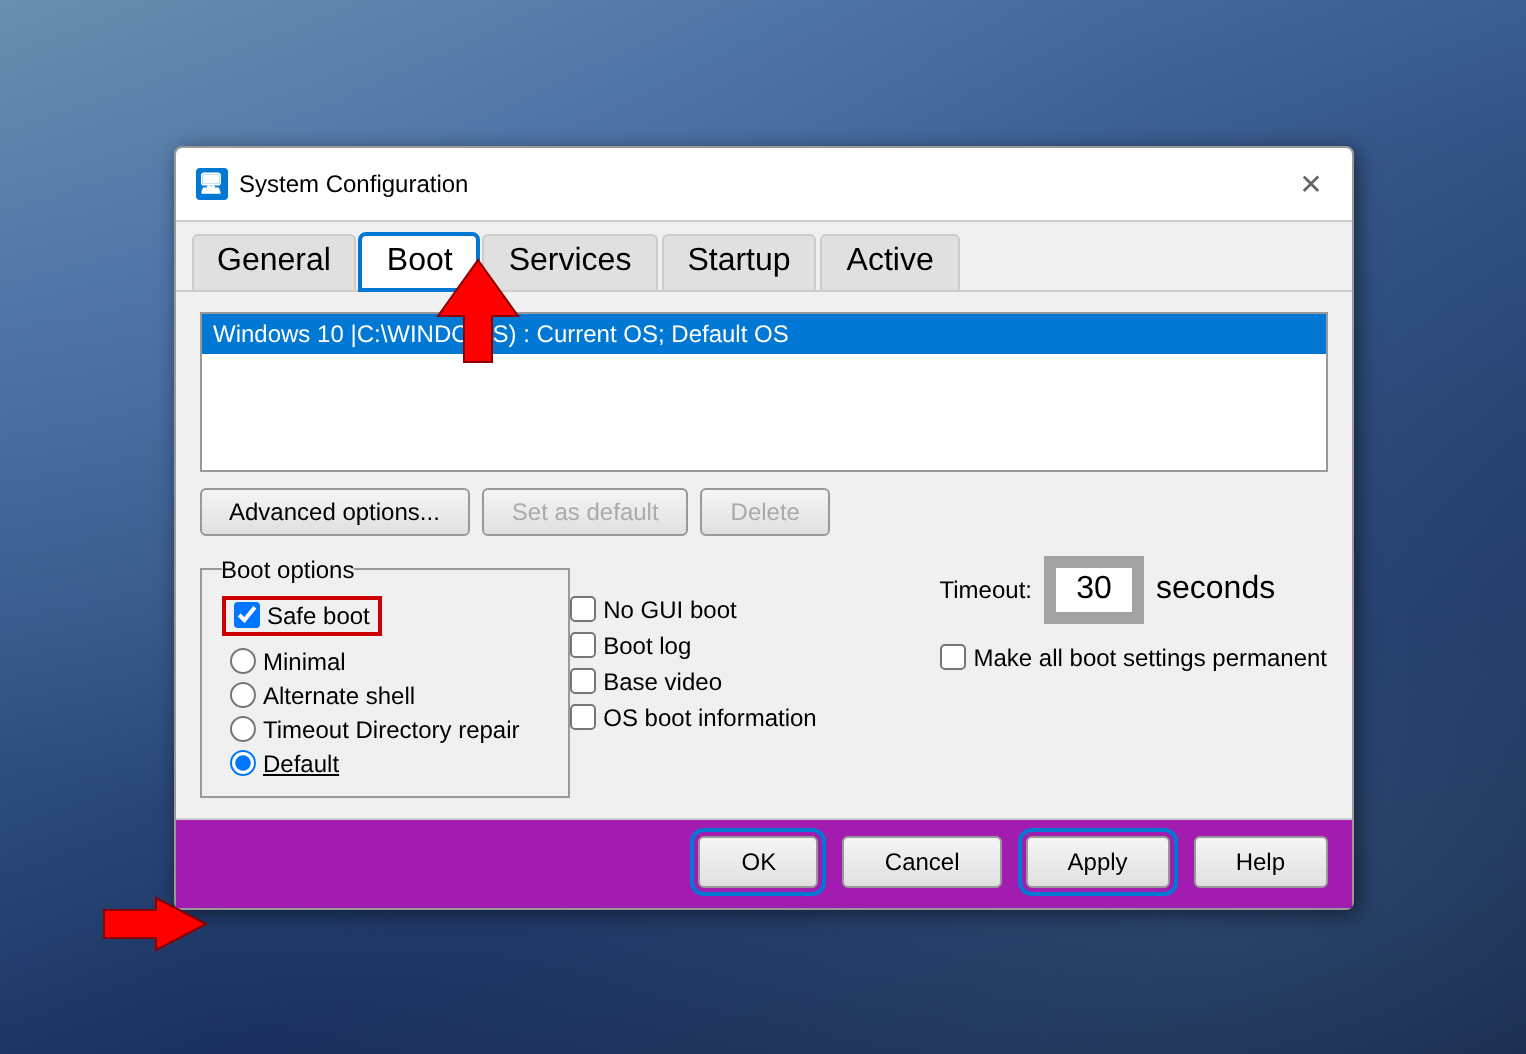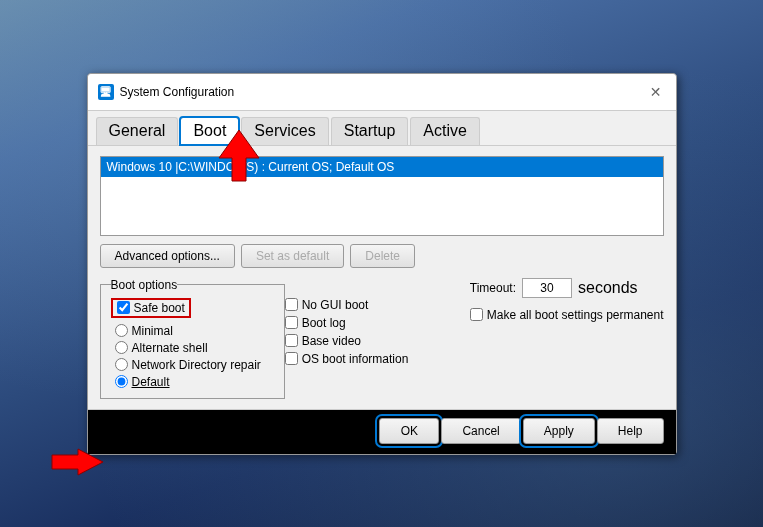--- a/index.html
+++ b/index.html
@@ -156,40 +156,40 @@
       display: flex;
       align-items: center;
       gap: 6px;
       margin-bottom: 10px;
     }
     .timeout-label {
       font-size: 12px;
     }
     .timeout-input {
       width: 50px;
-      border: 1px solid #a3a3a3;
+      border: 6px solid #a3a3a3;
       padding: 2px 4px;
-      font-size: 12px;
+      font-size: 16px;
       text-align: center;
     }
     .timeout-seconds {
       font-size: 16px;
     }
     .permanent-checkbox {
       display: flex;
       align-items: flex-start;
       gap: 4px;
       font-size: 12px;
     }
     .action-buttons {
       display: flex;
       justify-content: flex-end;
-      gap: 2px;
+      gap: 12px;
       padding: 8px 12px 10px;
-      background: #000000;
+      background: #a21caf;
       border-top: 1px solid #ccc;
     }
     .action-btn {
       padding: 5px 20px;
       border: 1px solid #999;
       background: linear-gradient(to bottom, #f5f5f5, #e0e0e0);
       cursor: pointer;
       font-size: 12px;
       border-radius: 3px;
       color: #000;
@@ -286,21 +286,21 @@
           <div class="radio-row">
             <input type="radio" name="boot-type" style="">
             <label>Minimal</label>
           </div>
           <div class="radio-row">
             <input type="radio" name="boot-type" style="">
             <label>Alternate shell</label>
           </div>
           <div class="radio-row">
             <input type="radio" name="boot-type" style="">
-            <label>Network Directory repair</label>
+            <label>Timeout Directory repair</label>
           </div>
           <div class="radio-row">
             <input type="radio" name="boot-type" checked="" style="">
             <label style="text-decoration:underline;">Default</label>
           </div>
         </fieldset>
       </div>
 
       <div style="flex:1;">
         <div style="margin-top:20px;">

